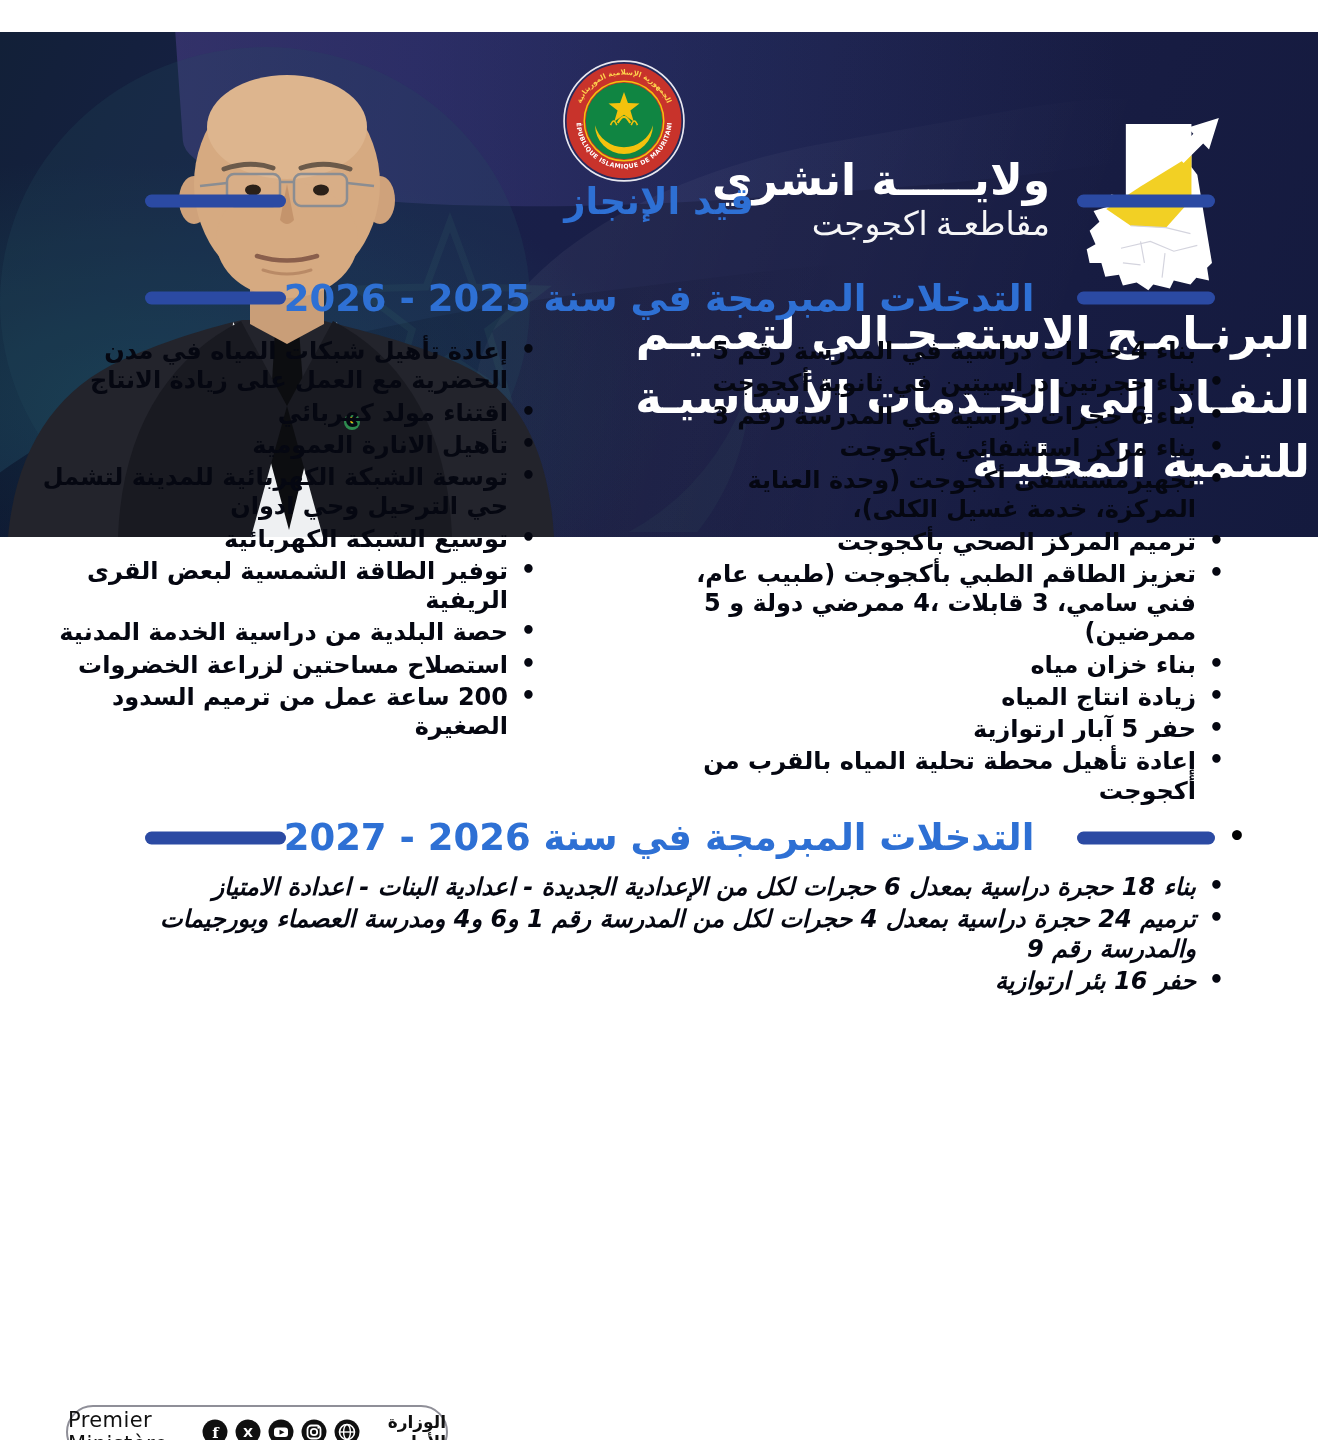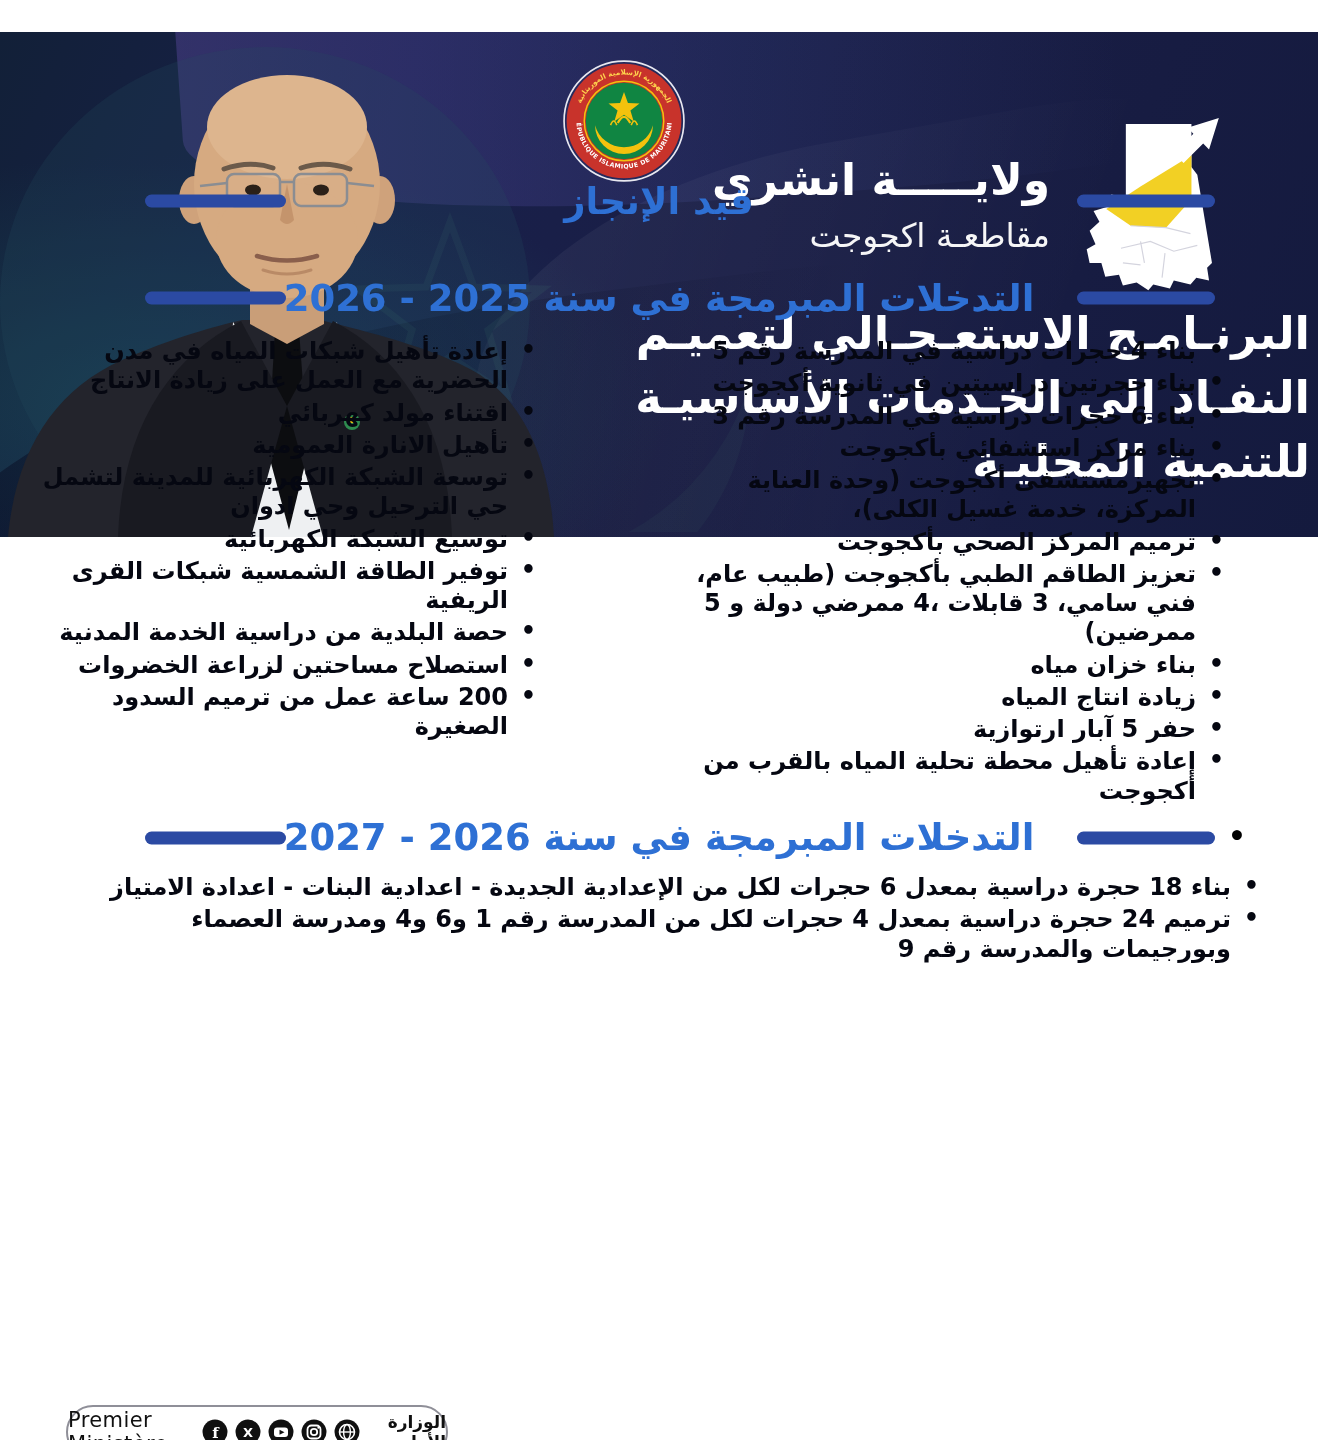--- a/index.html
+++ b/index.html
@@ -23,21 +23,21 @@
   .flag-ghost{position:absolute;left:230px;top:170px;width:560px;height:330px;opacity:.55;}
 
   .portrait{position:absolute;left:0;top:0;width:560px;height:505px;}
 
   .seal{position:absolute;left:562px;top:26px;width:124px;height:126px;}
 
   .map-wrap{position:absolute;top:84px;right:60px;width:186px;height:196px;}
 
   .wilaya-text{position:absolute;top:124px;right:268px;text-align:right;color:#ffffff;direction:rtl;}
   .wilaya-title{font-size:44px;font-weight:700;letter-spacing:0;line-height:1.1;}
-  .wilaya-sub{font-size:33px;font-weight:400;margin-top:12px;opacity:.96;}
+  .wilaya-sub{font-size:33px;font-weight:400;margin-top:0;opacity:.96;font-family:Liberation Serif, serif;}
 
   .program-title{position:absolute;top:270px;right:8px;width:700px;text-align:right;
         color:#ffffff;font-size:45px;font-weight:700;line-height:1.42;direction:rtl;}
 
   
   .muni-box{margin:32px auto 0;width:1069px;height:116px;background:#f1f0f5;
         border:2px solid #abaab6;border-radius:20px;display:flex;align-items:center;justify-content:center;}
   .muni-box span{font-size:58px;font-weight:700;color:#4d5bab;direction:rtl;}
 
   .sec-header{position:relative;height:54px;display:flex;align-items:center;justify-content:center;}
@@ -55,21 +55,21 @@
   .center-item .bullet-dot{margin-left:16px;font-size:24px;}
 
   .cols{display:flex;direction:rtl;justify-content:space-between;padding:12px 92px 0 38px;}
   .col-a{width:586px;}
   .col-b{width:500px;}
   ul.blist{list-style:none;margin:0;padding:0;direction:rtl;}
   ul.blist li{position:relative;padding-right:30px;font-size:24px;font-weight:700;color:#050711;
         line-height:1.22;margin-bottom:3px;text-align:right;}
   ul.blist li::before{content:"•";position:absolute;right:2px;top:-1px;font-size:24px;}
 
-  .full-list{padding:8px 57px 0 60px;}
+  .full-list{padding:8px 92px 0 60px;font-style:italic;}
 
   
   .footer-pill{position:absolute;left:66px;bottom:13px;width:382px;height:54px;background:#ffffff;
         border:2px solid #8f8f98;border-radius:30px;display:flex;align-items:center;justify-content:center;
         gap:11px;box-sizing:border-box;z-index:5;}
   .org-fr{font-size:21px;color:#101010;letter-spacing:.4px;}
   .icons-row{display:flex;align-items:center;gap:7px;}
   .org-ar{font-size:17px;font-weight:700;color:#101010;direction:rtl;}
 </style>
 </head>
@@ -214,40 +214,41 @@
         </ul>
     </div>
     <div class="col-b">
       <ul class="blist">
 
       <li>إعادة تأهيل شبكات المياه في مدن الحضرية مع العمل على زيادة الانتاج</li>
           <li>اقتناء مولد كهربائي</li>
           <li>تأهيل الانارة العمومية</li>
           <li>توسعة الشبكة الكهربائية للمدينة لتشمل حي الترحيل وحي ادوان</li>
           <li>توسيع الشبكة الكهربائية</li>
-          <li>توفير الطاقة الشمسية شبكات القرى الريفية</li>
+          <li>توفير الطاقة الشمسية لبعض القرى الريفية</li>
           <li>حصة البلدية من دراسية الخدمة  المدنية</li>
           <li>استصلاح مساحتين لزراعة الخضروات</li>
           <li>200 ساعة عمل من ترميم السدود الصغيرة</li>
         </ul>
     </div>
   </div>
 
   <div class="sec-header h3">
     <span class="dash dash-left"></span>
     <h2 class="sec-title">التدخلات المبرمجة في سنة 2026 - 2027</h2>
     <span class="dash dash-right"></span>
     <span class="stray-bullet">•</span>
   </div>
 
   <div class="full-list">
     <ul class="blist">
 
     <li>بناء 18 حجرة دراسية بمعدل 6 حجرات لكل من  الإعدادية الجديدة - اعدادية البنات - اعدادة الامتياز</li>
         <li>ترميم 24 حجرة دراسية بمعدل 4 حجرات لكل من  المدرسة رقم 1 و6 و4 ومدرسة العصماء وبورجيمات والمدرسة رقم 9</li>
+        <li>حفر 16 بئر ارتوازية</li>
       </ul>
   </div>
 
   <div class="footer-pill">
     <span class="org-fr">Premier Ministère</span>
     <span class="icons-row">
       <svg width="26" height="26" viewBox="0 0 26 26">
         <circle cx="13" cy="13" r="12.5" fill="#101010"></circle>
         <text x="13.5" y="19" text-anchor="middle" font-size="15" font-weight="bold" fill="#fff" font-family="DejaVu Serif, serif">f</text>
       </svg>

